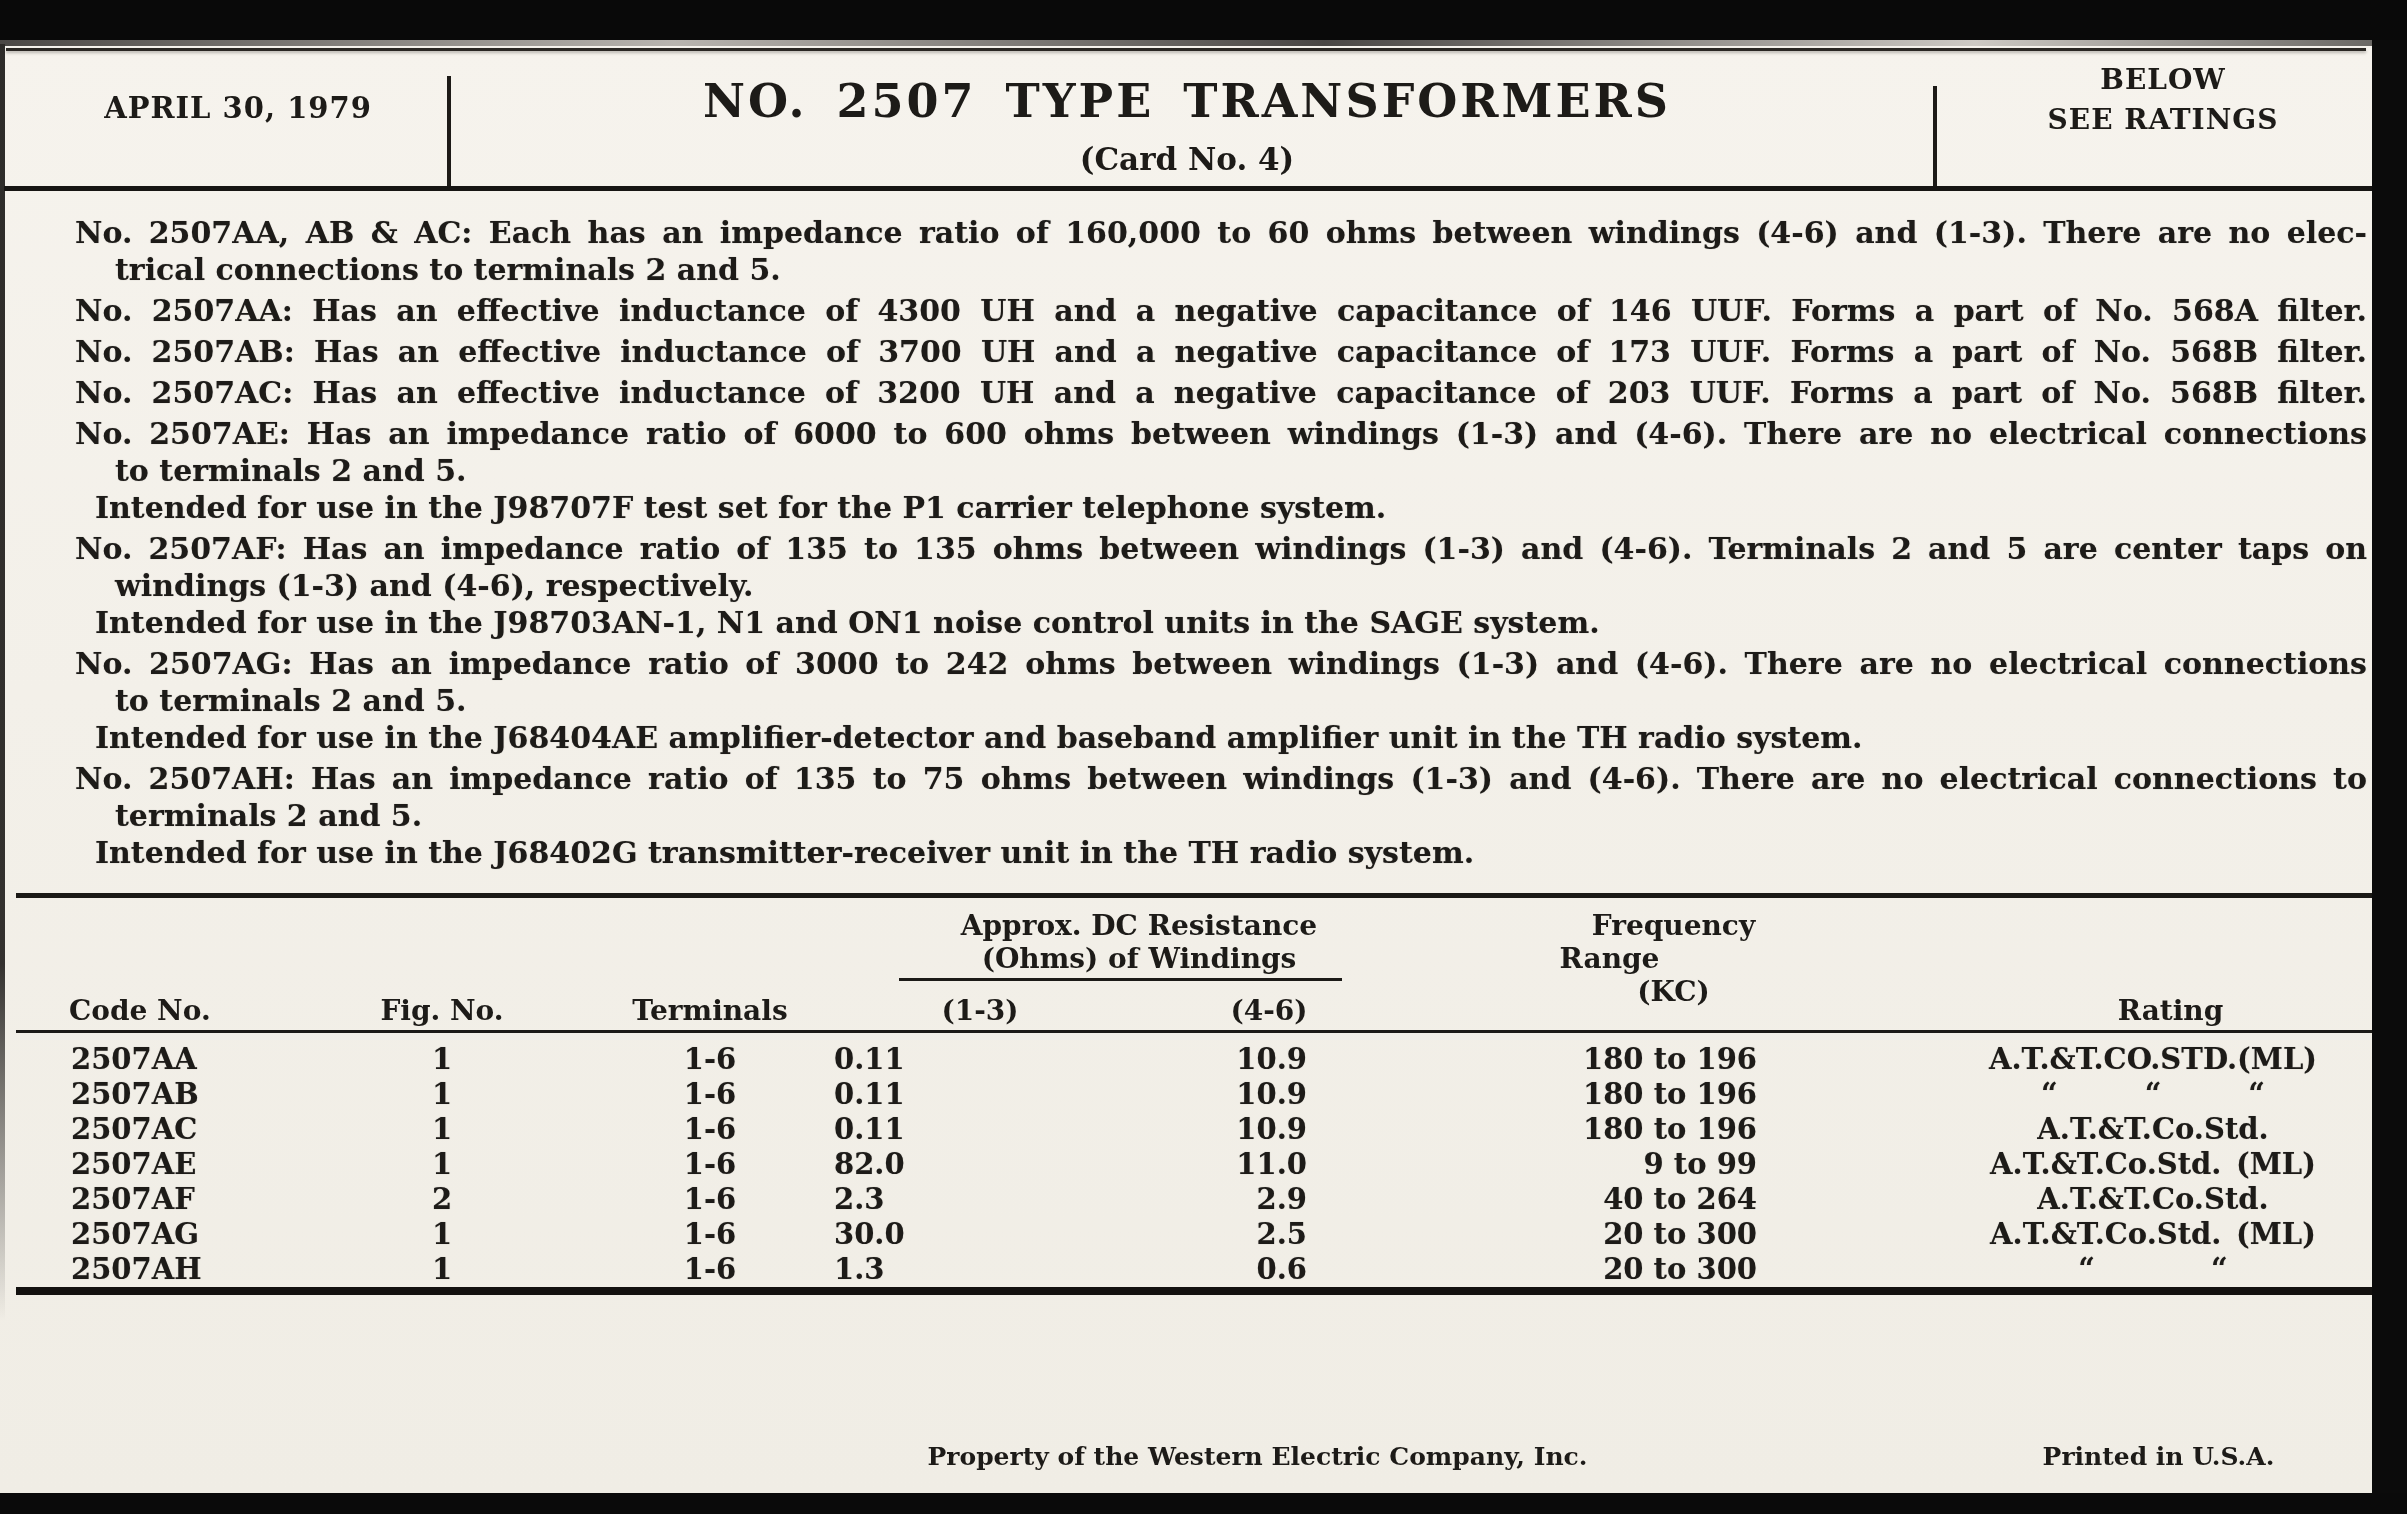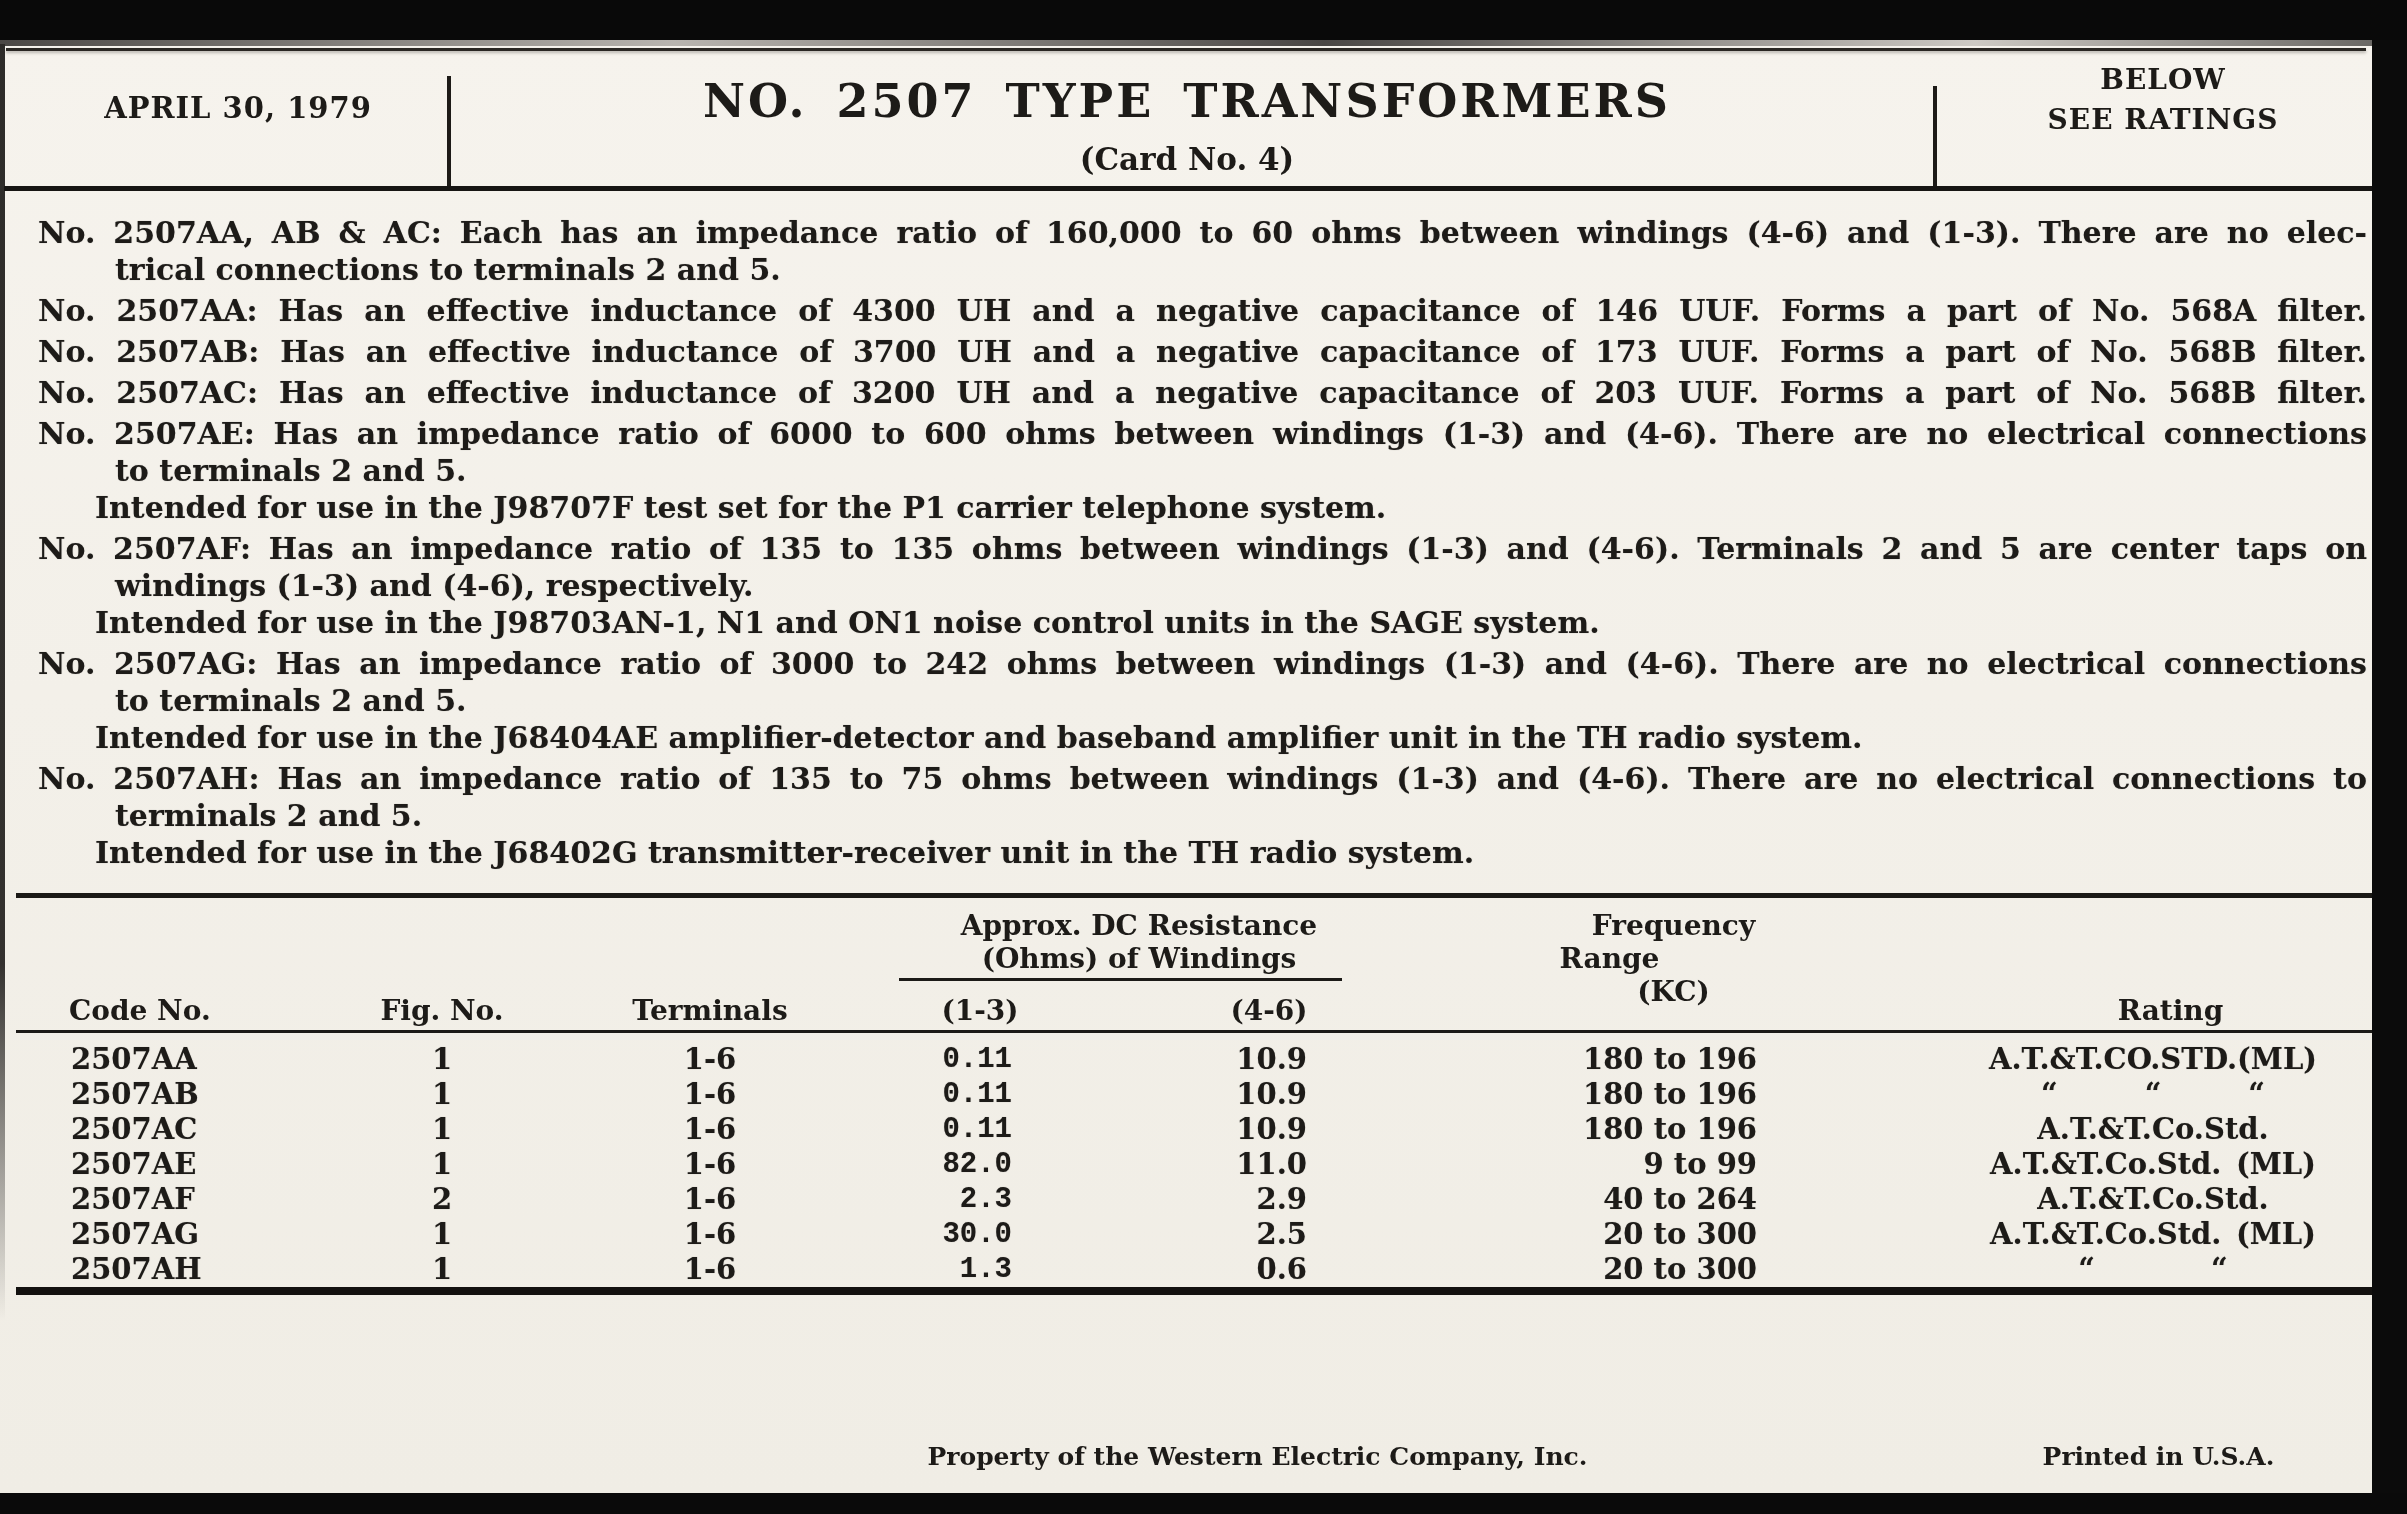--- a/index.html
+++ b/index.html
@@ -33,21 +33,21 @@
         font-size:31px;font-weight:bold;}
   .ratings-note{position:absolute;left:1965px;top:24px;width:396px;text-align:center;
         font-size:28px;font-weight:bold;line-height:40px;letter-spacing:1px;}
 
   
   .body-text{position:absolute;left:38px;top:174px;width:2329px;
         font-size:30px;font-weight:bold;line-height:37px;
         text-shadow:0 0 1px rgba(20,18,16,.35);}
   .bline{white-space:nowrap;}
   .bline.jfull{white-space:normal;text-align:justify;text-align-last:justify;}
-  .bline.pstart{margin-top:4px;}
+  .bline.pstart{margin-top:4px;margin-left:37px;}
   .bline.i1{padding-left:77px;}
   .bline.i2{padding-left:57px;}
 
   
   .t-label{position:absolute;font-size:28px;font-weight:bold;text-align:center;}
   .rule-table-top{left:16px;top:857px;width:2360px;height:5px;background:#1b1916;}
   .approx1{left:931px;top:873px;width:416px;}
   .approx2{left:931px;top:906px;width:416px;}
   .rule-approx{left:899px;top:942px;width:443px;height:3px;}
   .freq1{left:1525px;top:873px;width:297px;}
@@ -60,21 +60,21 @@
   .lbl-w46{left:1170px;top:958px;width:198px;}
   .lbl-rating{left:2042px;top:958px;width:257px;}
   .rule-table-head{left:16px;top:994px;width:2360px;height:3px;}
   .table-rows{position:absolute;left:0;top:1006px;width:2374px;}
   .trow{position:relative;height:35px;}
   .tcell{position:absolute;top:0;font-size:29px;font-weight:bold;line-height:35px;
          text-shadow:0 0 1px rgba(20,18,16,.3);}
   .c-code{left:71px;width:238px;text-align:left;}
   .c-fig{left:363px;width:158px;text-align:center;}
   .c-term{left:611px;width:198px;text-align:center;}
-  .c-r13{left:834px;width:178px;text-align:right;font-family:Liberation Mono, monospace;}
+  .c-r13{left:834px;width:178px;}
   .c-r46{left:1129px;width:178px;text-align:right;}
   .c-freq{left:1539px;width:218px;text-align:right;}
   .c-rating{left:1940px;width:426px;text-align:center;}
   .rule-table-bottom{left:16px;top:1251px;width:2360px;height:8px;background:#13110f;}
 
   
   .footer-property{position:absolute;left:891px;top:1406px;width:733px;text-align:center;
         font-size:25px;font-weight:bold;}
   .footer-printed{position:absolute;left:2020px;top:1406px;width:277px;text-align:center;
         font-size:25px;font-weight:bold;}

